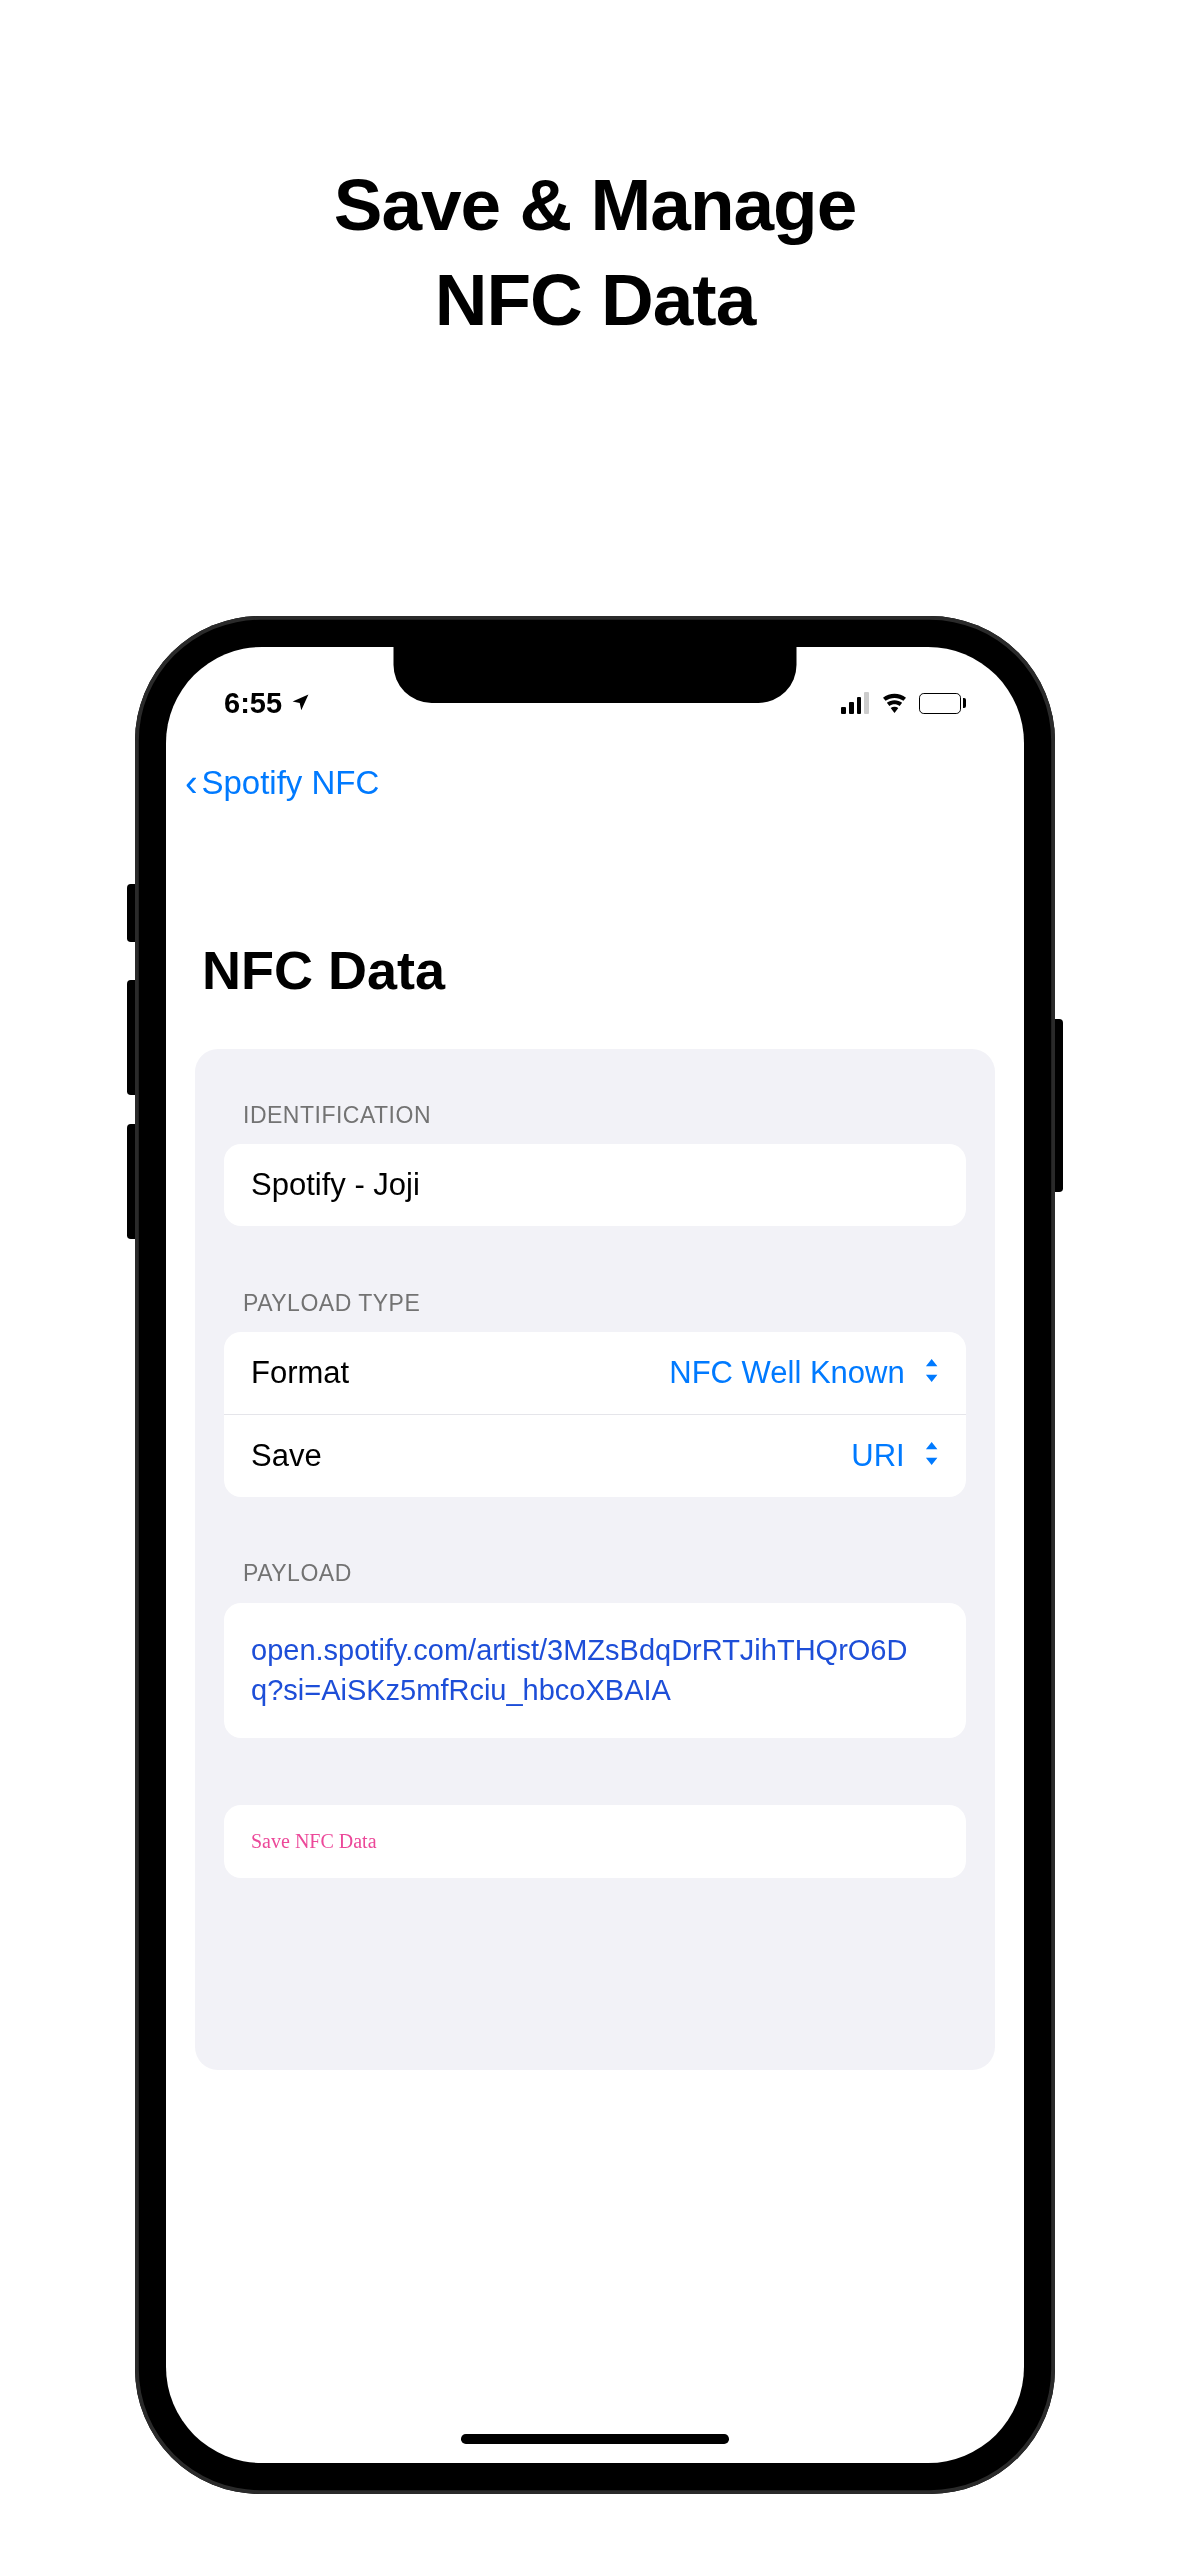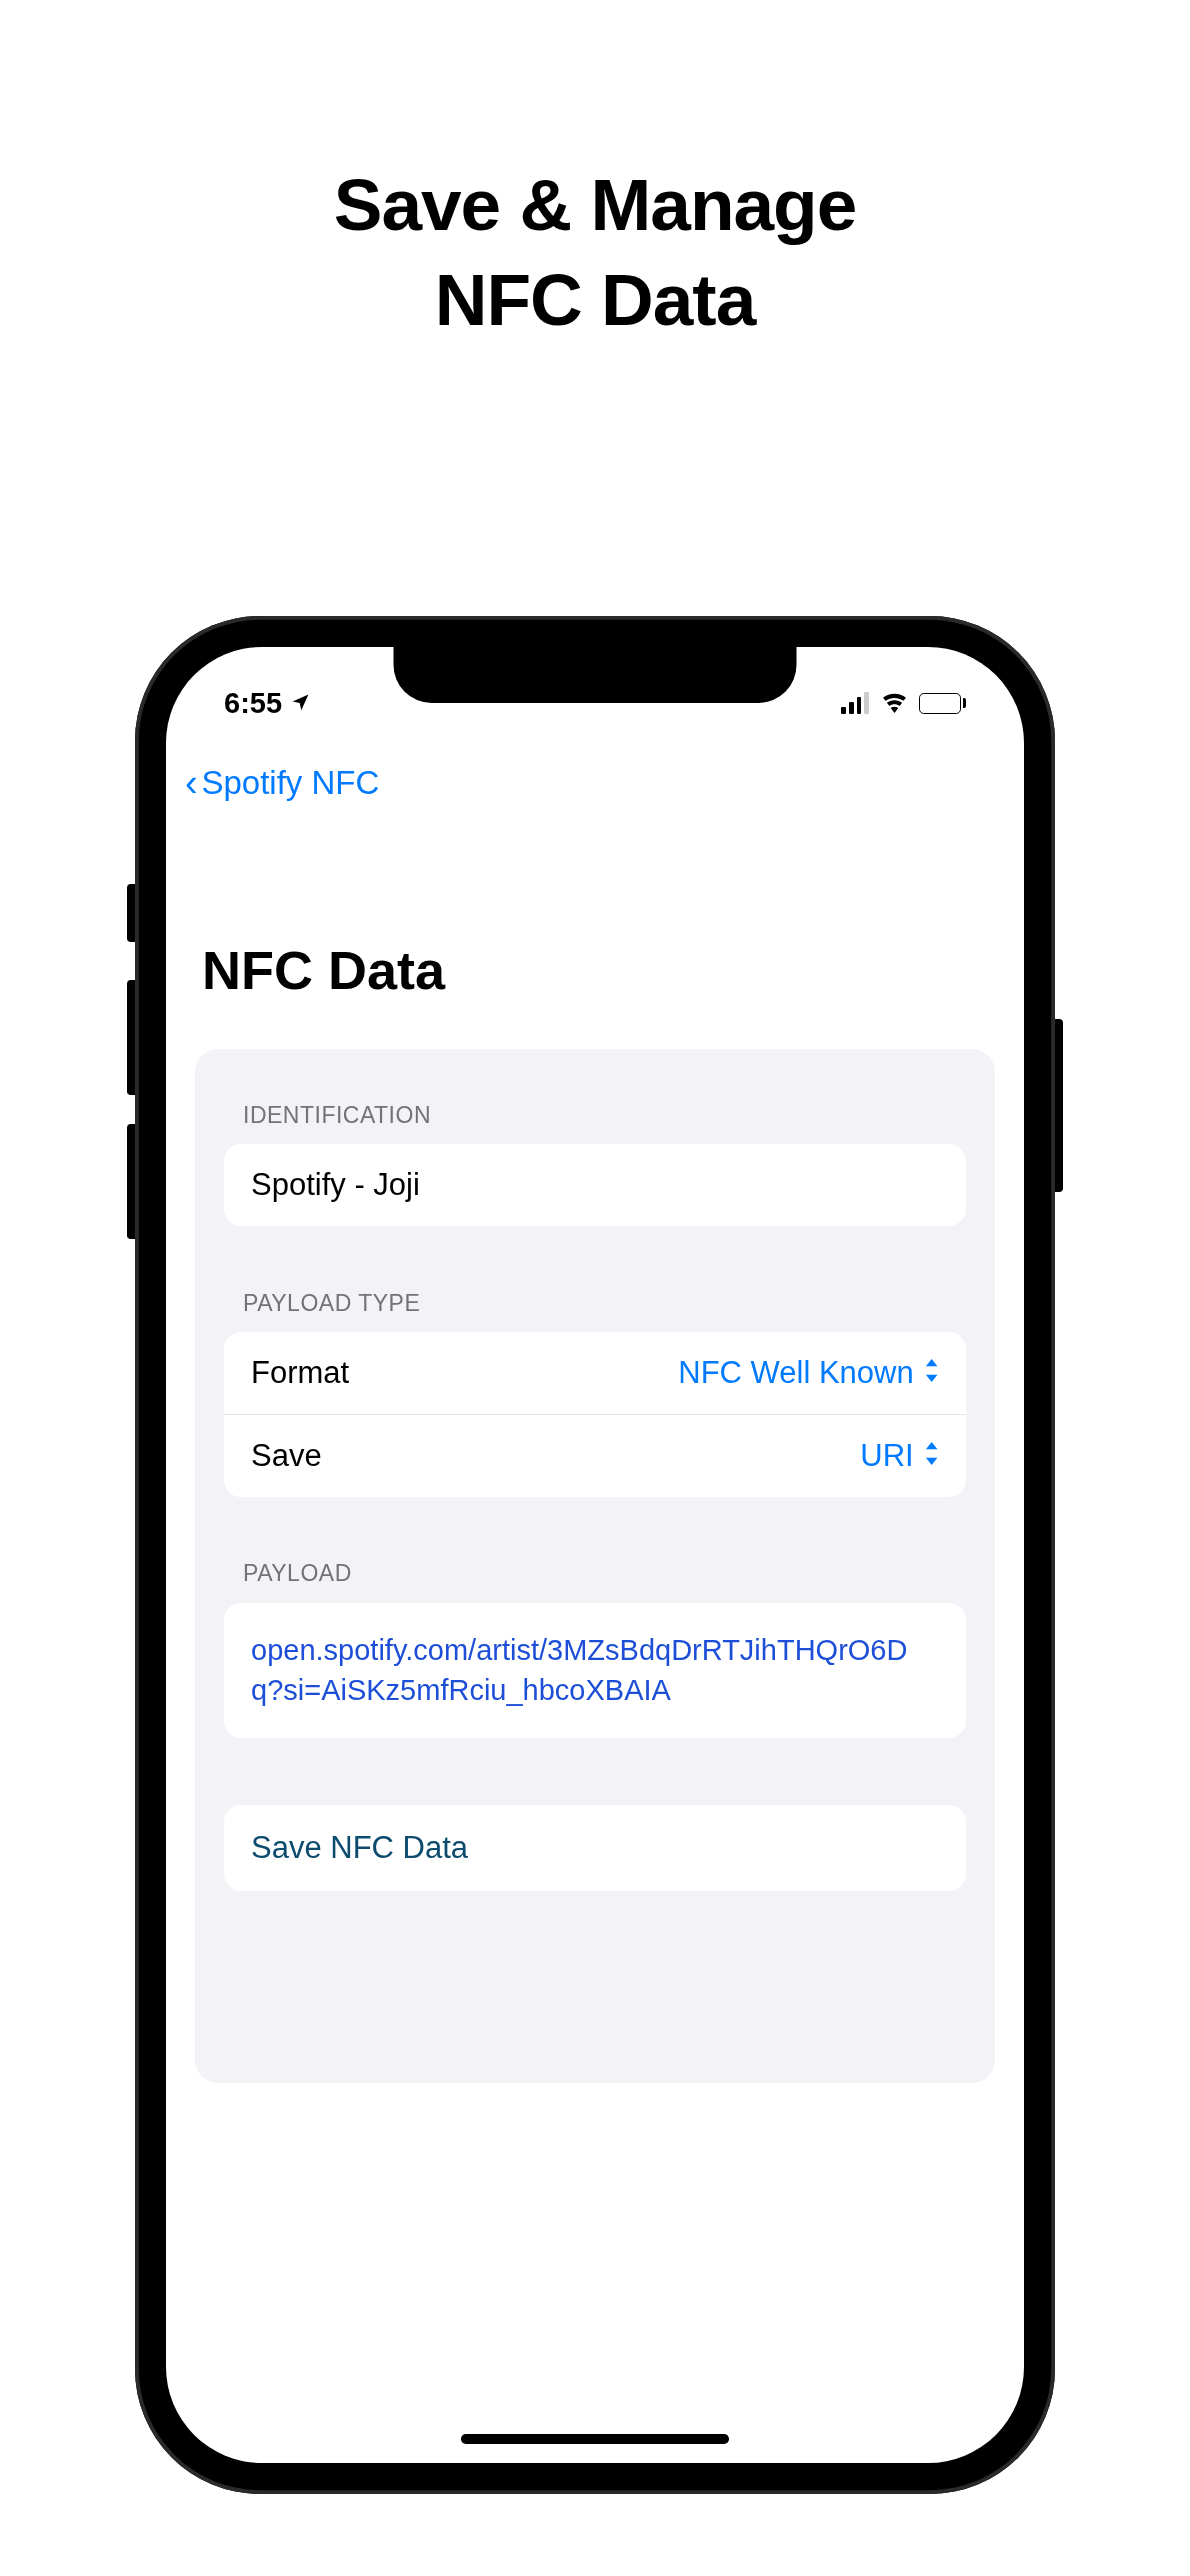--- a/index.html
+++ b/index.html
@@ -238,21 +238,21 @@
     }
     
     .row-label {
       color: #000;
     }
     
     .row-value {
       color: #007aff;
       display: flex;
       align-items: center;
-      gap: 10px;
+      gap: 19px;
     }
     
     .updown-icon {
       font-size: 23px;
       line-height: 1;
     }
     
     .section-spacer {
       height: 48px;
     }
@@ -266,23 +266,24 @@
     }
     
     .button-spacer {
       height: 67px;
     }
     
     .action-button {
       background: #fff;
       border-radius: 17px;
       padding: 25px 27px;
-      font-size: 31px;
-      color: #0c4a6e;
+      font-size: 20px;
+      color: #ec4899;
       cursor: pointer;
+      font-family: Liberation Serif, serif;
     }
     
     .home-indicator {
       position: absolute;
       bottom: 19px;
       left: 50%;
       transform: translateX(-50%);
       width: 268px;
       height: 9.6px;
       background: #000;

